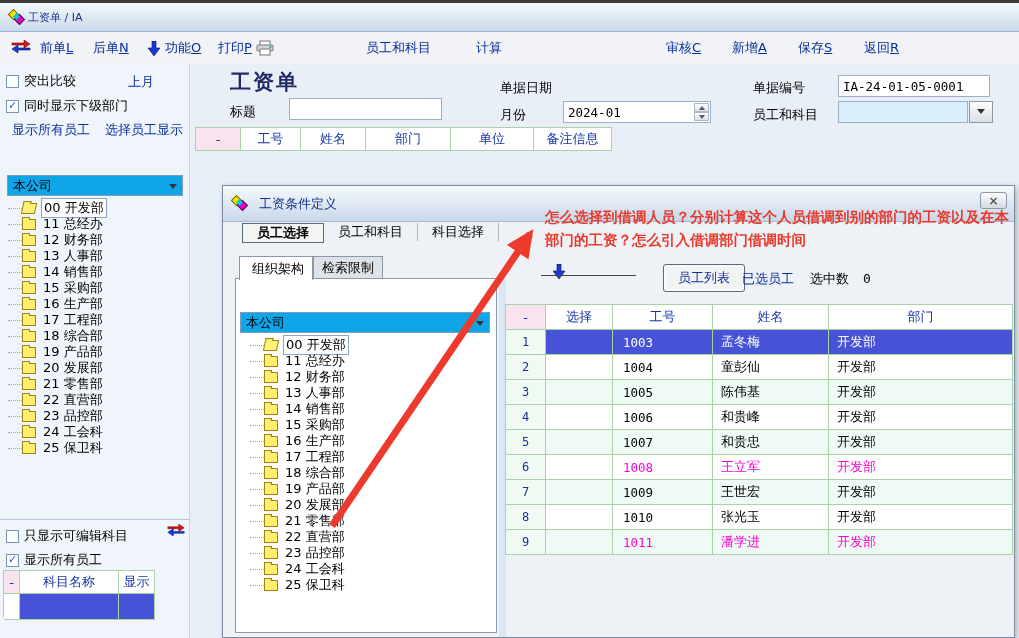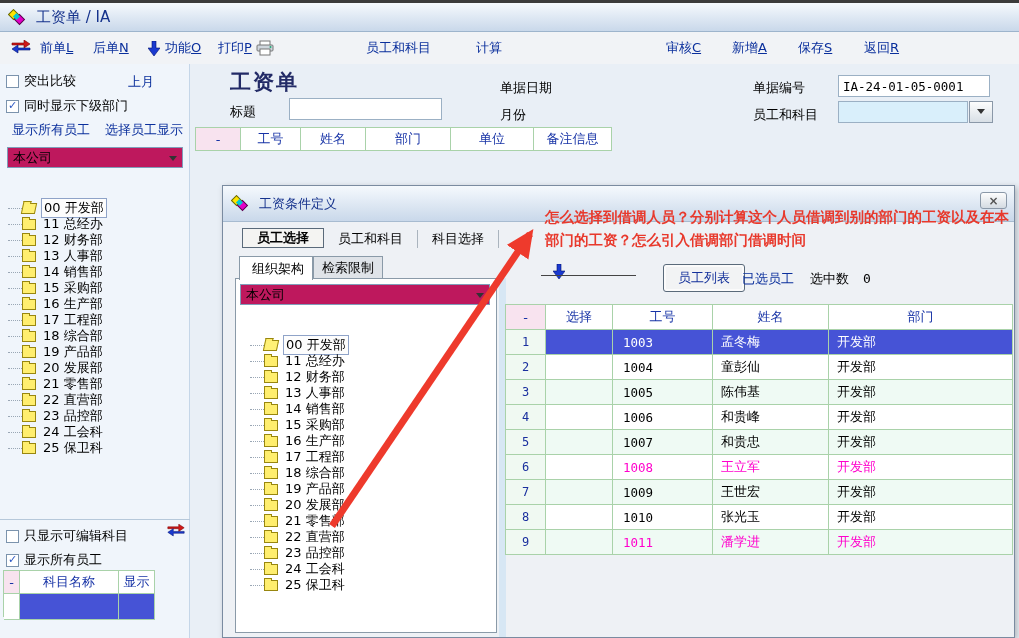--- a/index.html
+++ b/index.html
@@ -5,41 +5,41 @@
   * { margin:0; padding:0; box-sizing:border-box; }
   html,body { width:1019px; height:638px; overflow:hidden; }
   body { font-family:"DejaVu Sans", sans-serif; font-size:12px; color:#000; background:#e9eff6; }
   .screen { position:relative; width:1019px; height:638px; background:#e9eff6; overflow:hidden; }
   .topstrip { position:absolute; left:0; top:0; width:100%; height:3px; background:#3b3b3b; }
 
   
   .titlebar { position:absolute; left:0; top:3px; width:100%; height:29px;
     background:linear-gradient(#f5f9fd,#c9d8ea); border-bottom:1px solid #9db4cc;
     display:flex; align-items:center; padding-left:8px; }
-  .titlebar .title { color:#15328c; font-size:15px; margin-left:8px; }
+  .titlebar .title { color:#15328c; font-size:11px; }
   .appicon { width:20px; height:17px; display:inline-block; }
 
   .toolbar { position:absolute; left:0; top:32px; width:100%; height:32px; background:#f1f3f6; }
   .tb-item { position:absolute; top:7px; height:18px; line-height:18px; color:#0a2f9c;
     font-size:13px; cursor:default; white-space:nowrap; }
   .mn { text-decoration:underline; }
   .icon-abs { position:absolute; top:8px; }
 
   
   .left-panel { position:absolute; left:0; top:64px; width:190px; height:574px;
     background:#f0f5fb; border-right:1px solid #c5d6e8; }
   .lp-row { position:absolute; left:6px; display:flex; align-items:center; gap:5px; white-space:nowrap; }
   .link { color:#0a2f9c; font-size:13px; cursor:pointer; white-space:nowrap; }
   .cb { width:13px; height:13px; border:1px solid #7b93ad; background:#fff; display:inline-flex;
     align-items:center; justify-content:center; font-size:11px; font-weight:bold; color:#2b57c4; flex:0 0 13px; }
   .cb.checked::after { content:'✓'; margin-top:-2px; }
   .cb-label { font-size:13px; color:#000; }
 
-  .dd { position:absolute; border:1px solid #7f9db9; background:#be185d; height:21px;
-    display:flex; align-items:center; padding:0 18px 0 5px; font-size:13px; }
+  .dd { position:absolute; border:1px solid #7f9db9; background:#0ea5e9; height:21px;
+    display:flex; align-items:center; padding:0 18px 0 5px; font-size:13px;margin-top:28px; }
   .dd-arrow { position:absolute; right:5px; top:8px; width:0; height:0;
     border:4px solid transparent; border-top:5px solid #333; }
 
   .tree { position:absolute; }
   .tree-item { height:16px; display:flex; align-items:center; white-space:nowrap; }
   .tree-line { width:14px; border-top:1px dotted #9aa7b5; margin-left:4px; }
   .folder { width:14px; height:11px; background:#ffee6e; border:1px solid #98860f;
     position:relative; margin-right:5px; flex:0 0 14px; }
   .folder::before { content:''; position:absolute; left:-1px; top:-3px; width:6px; height:2px;
     background:#ffee6e; border:1px solid #98860f; border-bottom:none; }
@@ -82,21 +82,21 @@
   .dialog { position:absolute; left:222px; top:185px; width:793px; height:453px;
     background:#eef1f5; border:1px solid #7a8ba0; box-shadow:2px 2px 6px rgba(0,0,0,.25); overflow:hidden; }
   .dlg-titlebar { position:absolute; left:0; top:0; width:100%; height:36px;
     background:linear-gradient(#f5f9fd,#c9d8ea); border-bottom:1px solid #a7bbd0;
     display:flex; align-items:center; padding-left:8px; }
   .dlg-titlebar .title { color:#15328c; font-size:13px; margin-left:8px; }
   .close-btn { position:absolute; right:7px; top:6px; width:27px; height:17px; border:1px solid #8a98a8;
     border-radius:3px; background:linear-gradient(#fdfdfd,#d4dbe2); color:#555; font-weight:bold;
     font-size:12px; display:flex; align-items:center; justify-content:center; line-height:1; }
 
-  .main-tabs { position:absolute; left:11px; top:37px; height:25px; display:flex; align-items:flex-end;padding-left:8px; }
+  .main-tabs { position:absolute; left:11px; top:37px; height:25px; display:flex; align-items:flex-start;padding-left:8px; }
   .main-tab { padding:0 14px; display:flex; align-items:center; font-size:13px; color:#000;
     border-right:1px solid #aab4be; }
   .main-tab.active { border:1px solid #5a6a7a; background:#f4f4f2; font-weight:bold; }
 
   .sub-tabs { position:absolute; left:16px; top:70px; height:23px; display:flex; }
   .sub-tab { padding:0 8px; display:flex; align-items:center; font-size:13px;
     border:1px solid #8a9aa8; border-bottom:none; background:#dfe3e8; }
   .sub-tab.active { background:#fff; position:relative; z-index:2; height:24px; font-weight:normal;padding-left:12px; }
 
   .dlg-panel { position:absolute; left:12px; top:92px; width:262px; height:355px;
@@ -301,20 +301,31 @@
   <div class="form-title">工资单</div>
 
   <span class="flabel" style="left:230px;top:103px">标题</span>
   <div class="field" style="left:289px;top:98px;width:153px">
     <span class="val"></span>
   </div>
 
   <span class="flabel" style="left:500px;top:79px">单据日期</span>
 
   <span class="flabel" style="left:500px;top:106px">月份</span>
+  <div class="field" style="left:563px;top:101px;width:148px">
+    <span class="val">2024-01</span>
+    <span class="spinner">
+      <span class="spin-btn">
+          <span class="tri-up"></span>
+        </span>
+      <span class="spin-btn">
+          <span class="tri-dn"></span>
+        </span>
+    </span>
+  </div>
 
   <span class="flabel" style="left:753px;top:79px">单据编号</span>
   <div class="field" style="left:838px;top:75px;width:152px">
     <span class="val">IA-24-01-05-0001</span>
   </div>
 
   <span class="flabel" style="left:753px;top:106px">员工和科目</span>
   <div class="field" style="left:838px;top:101px;width:130px;background:#d9effb">
     <span class="val"></span>
     <span class="dd-btn">

